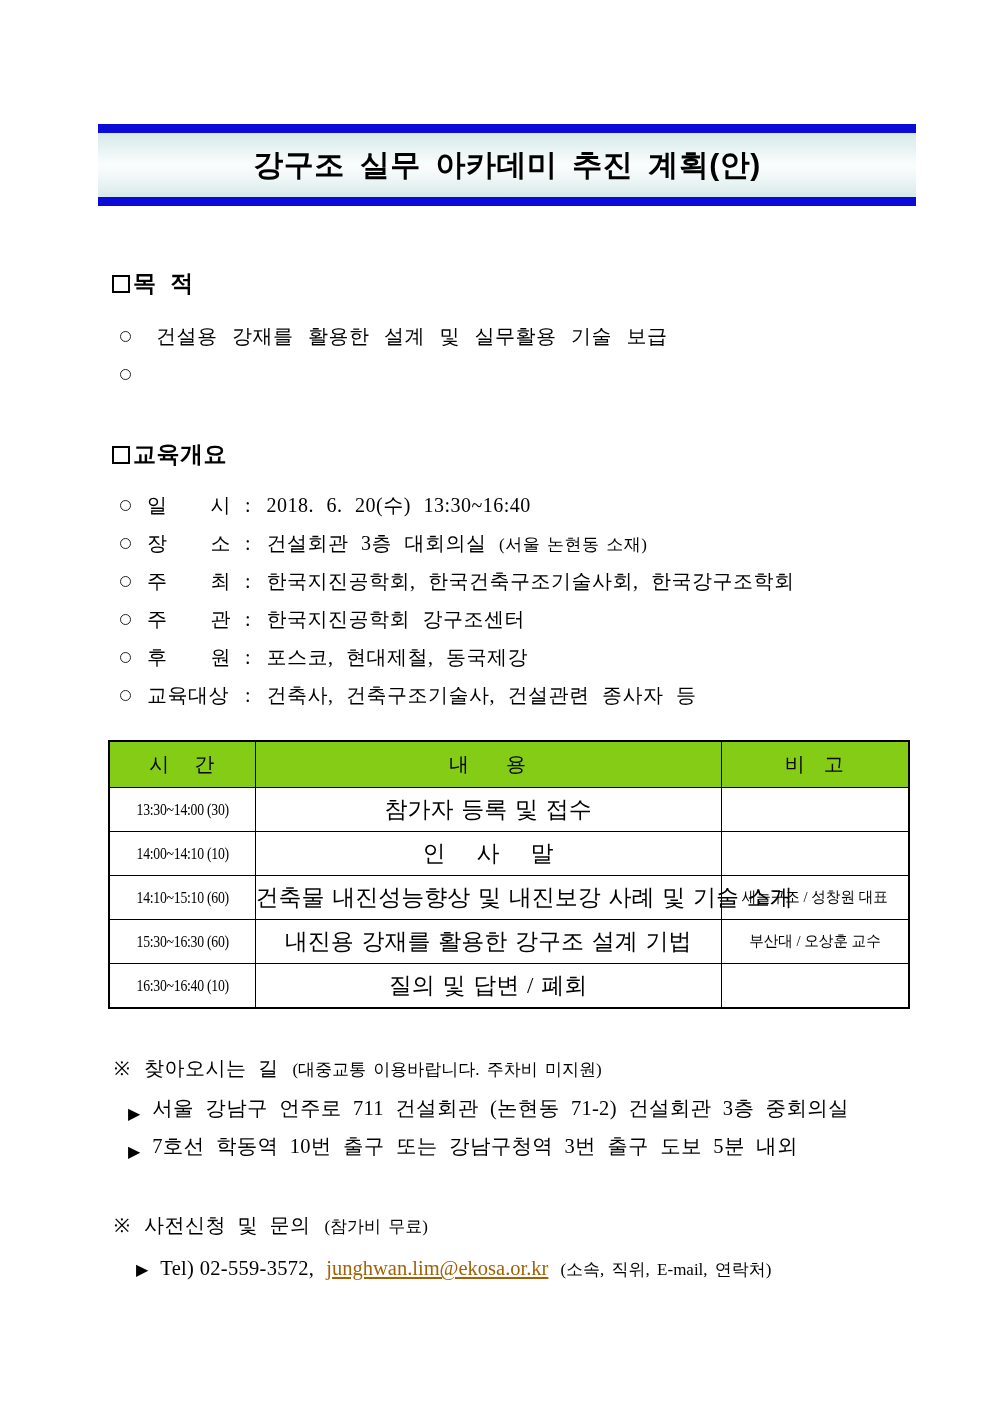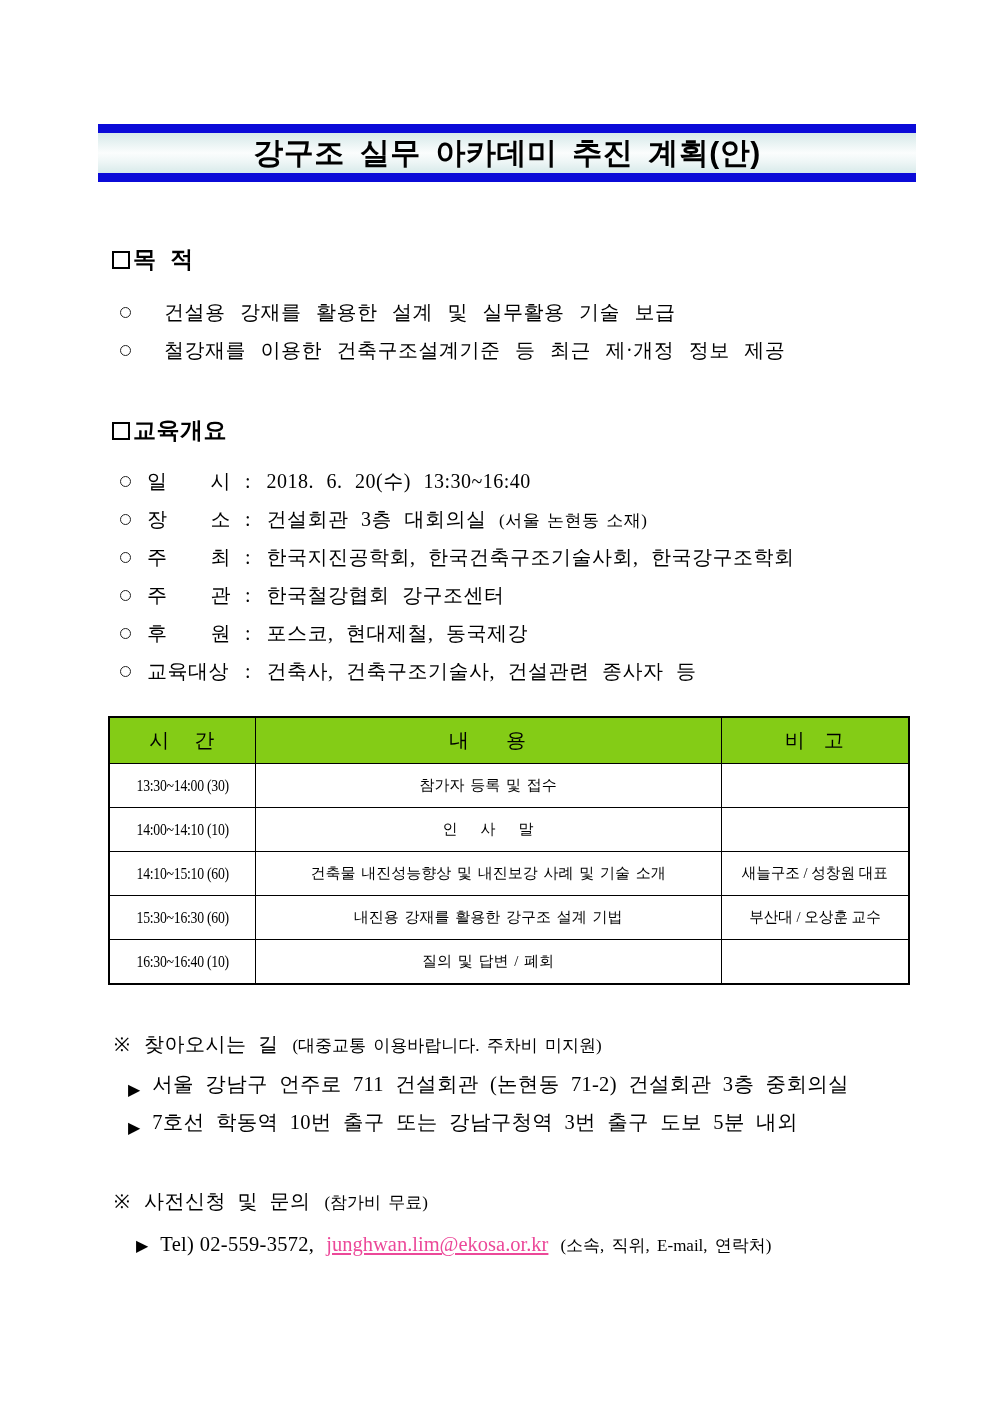--- a/index.html
+++ b/index.html
@@ -6,39 +6,39 @@
   .page {
     position:relative; width:992px; height:1403px; background:#ffffff;
     font-family:"Liberation Serif", serif; color:#000; overflow:hidden;
   }
   .content { position:absolute; left:98px; top:0; width:818px; }
 
   
   .banner { margin-top:124px; }
   .banner-bar { height:9px; background:#0b0bd8; }
   .banner-body {
-    height:40px; display:flex; align-items:center; justify-content:center;
+    height:64px; display:flex; align-items:center; justify-content:center;
     background:linear-gradient(180deg,#d6e9e9 0%,#fbfdfd 50%,#eef6f6 72%,#d8eaea 100%);
   }
   .banner-title {
     font-family:"Liberation Sans", sans-serif; font-weight:bold;
     font-size:30px; letter-spacing:0.5px; word-spacing:6px; white-space:pre;
   }
 
   
   .sec-heading {
     margin-left:14px; display:flex; align-items:center; gap:3px;
     font-family:"Liberation Sans", sans-serif; font-weight:bold; font-size:23px;
   }
   .sq { width:14px; height:14px; border:2px solid #000; flex:none; background:#fff; }
   .heading-text { white-space:pre; letter-spacing:0.5px; }
 
   .s-purpose { margin-top:62px; }
   .bullet-list { margin-top:18px; margin-left:22px; }
-  .bullet-row { display:flex; align-items:center; gap:33px; height:38px; }
+  .bullet-row { display:flex; align-items:center; gap:25px; height:38px; }
   .circ { width:9px; height:9px; border:1px solid #222; border-radius:50%; flex:none; }
   .bullet-text { font-size:20px; word-spacing:9px; letter-spacing:0.5px; white-space:pre; }
 
   .s-overview { margin-top:46px; }
   .ov-list { margin-top:16px; margin-left:22px; }
   .ov-row { display:flex; align-items:center; gap:16px; height:38px; font-size:20px; }
   .ov-label { display:inline-block; width:84px; text-align-last:justify; letter-spacing:0.5px; }
   .ov-colon { margin-left:-2px; }
   .ov-value { word-spacing:7px; letter-spacing:0.5px; white-space:pre; }
   .ov-note { font-size:17px; word-spacing:2px;text-align:right; }
@@ -49,39 +49,39 @@
     border-collapse:collapse; border:2px solid #000; table-layout:fixed;
   }
   .sched-table th, .sched-table td { border:1px solid #000; padding:0; }
   .sched-table th {
     background:#84cc16; height:45px; font-weight:normal; font-size:20px;
     white-space:pre; text-align:center; letter-spacing:1px;
   }
   .sched-table td { height:43px; text-align:center; vertical-align:middle; }
   td.c-time { font-size:16px; white-space:nowrap; }
   td.c-time .cond { display:inline-block; transform:scaleX(0.86); transform-origin:center; letter-spacing:-0.3px; }
-  td.c-content { font-size:15px; white-space:pre; word-spacing:2px; }
+  td.c-content { font-size:23px; white-space:pre; word-spacing:2px; }
   td.c-remark { font-size:15.5px; white-space:nowrap; }
   td.c-remark .cond { display:inline-block; transform:scaleX(0.94); transform-origin:center; }
 
   
   .note1 { margin-top:46px; }
   .note-title-row { margin-left:16px; display:flex; align-items:baseline; gap:14px; font-size:20px; }
   .ref-mark { font-size:19px; }
   .note-title { word-spacing:6px; letter-spacing:0.5px; }
   .note-small { font-size:17px; word-spacing:3px; }
   .arrow-rows { margin-top:12px; margin-left:30px; }
   .arrow-row { display:flex; align-items:baseline; gap:12px; height:38px; font-size:20.5px; }
   .arrow-glyph { font-size:16px; align-self:center; }
   .arrow-text { word-spacing:6px; letter-spacing:0.3px; white-space:pre; }
 
   .note2 { margin-top:42px; }
   .tel-row { margin-left:38px; margin-top:18px; display:flex; align-items:baseline; gap:12px; font-size:20.5px; }
   .tel-text { letter-spacing:0.3px; }
-  .email-link { color:#ec4899; text-decoration:underline; cursor:pointer; }
+  .email-link { color:#a16207; text-decoration:underline; cursor:pointer; }
 </style>
 </head>
 <body>
 
 <div class="page">
   <div class="content">
 
     <div class="banner">
       <div class="banner-bar"></div>
       <div class="banner-body">
@@ -95,21 +95,20 @@
         <span class="sq"></span>
         <span class="heading-text">목  적</span>
       </div>
       <div class="bullet-list">
         <div class="bullet-row">
           <span class="circ"></span>
           <span class="bullet-text">건설용 강재를 활용한 설계 및 실무활용 기술 보급</span>
         </div>
         <div class="bullet-row">
           <span class="circ"></span>
-          <span class="bullet-text">철강재를 이용한 건축구조설계기준 등 최근 제·개정 정보 제공</span>
         </div>
       </div>
     </div>
 
     <div class="s-overview">
       <div class="sec-heading">
         <span class="sq"></span>
         <span class="heading-text">교육개요</span>
       </div>
       <div class="ov-list">
@@ -128,21 +127,21 @@
         <div class="ov-row">
           <span class="circ"></span>
           <span class="ov-label">주 최</span>
           <span class="ov-colon">:</span>
           <span class="ov-value"><span>한국지진공학회, 한국건축구조기술사회, 한국강구조학회</span> <span class="ov-note"></span></span>
         </div>
         <div class="ov-row">
           <span class="circ"></span>
           <span class="ov-label">주 관</span>
           <span class="ov-colon">:</span>
-          <span class="ov-value"><span>한국철강협회 강구조센터</span> <span class="ov-note"></span></span>
+          <span class="ov-value"><span>한국지진공학회 강구조센터</span> <span class="ov-note"></span></span>
         </div>
         <div class="ov-row">
           <span class="circ"></span>
           <span class="ov-label">후 원</span>
           <span class="ov-colon">:</span>
           <span class="ov-value"><span>포스코, 현대제철, 동국제강</span> <span class="ov-note"></span></span>
         </div>
         <div class="ov-row">
           <span class="circ"></span>
           <span class="ov-label">교육대상</span>

